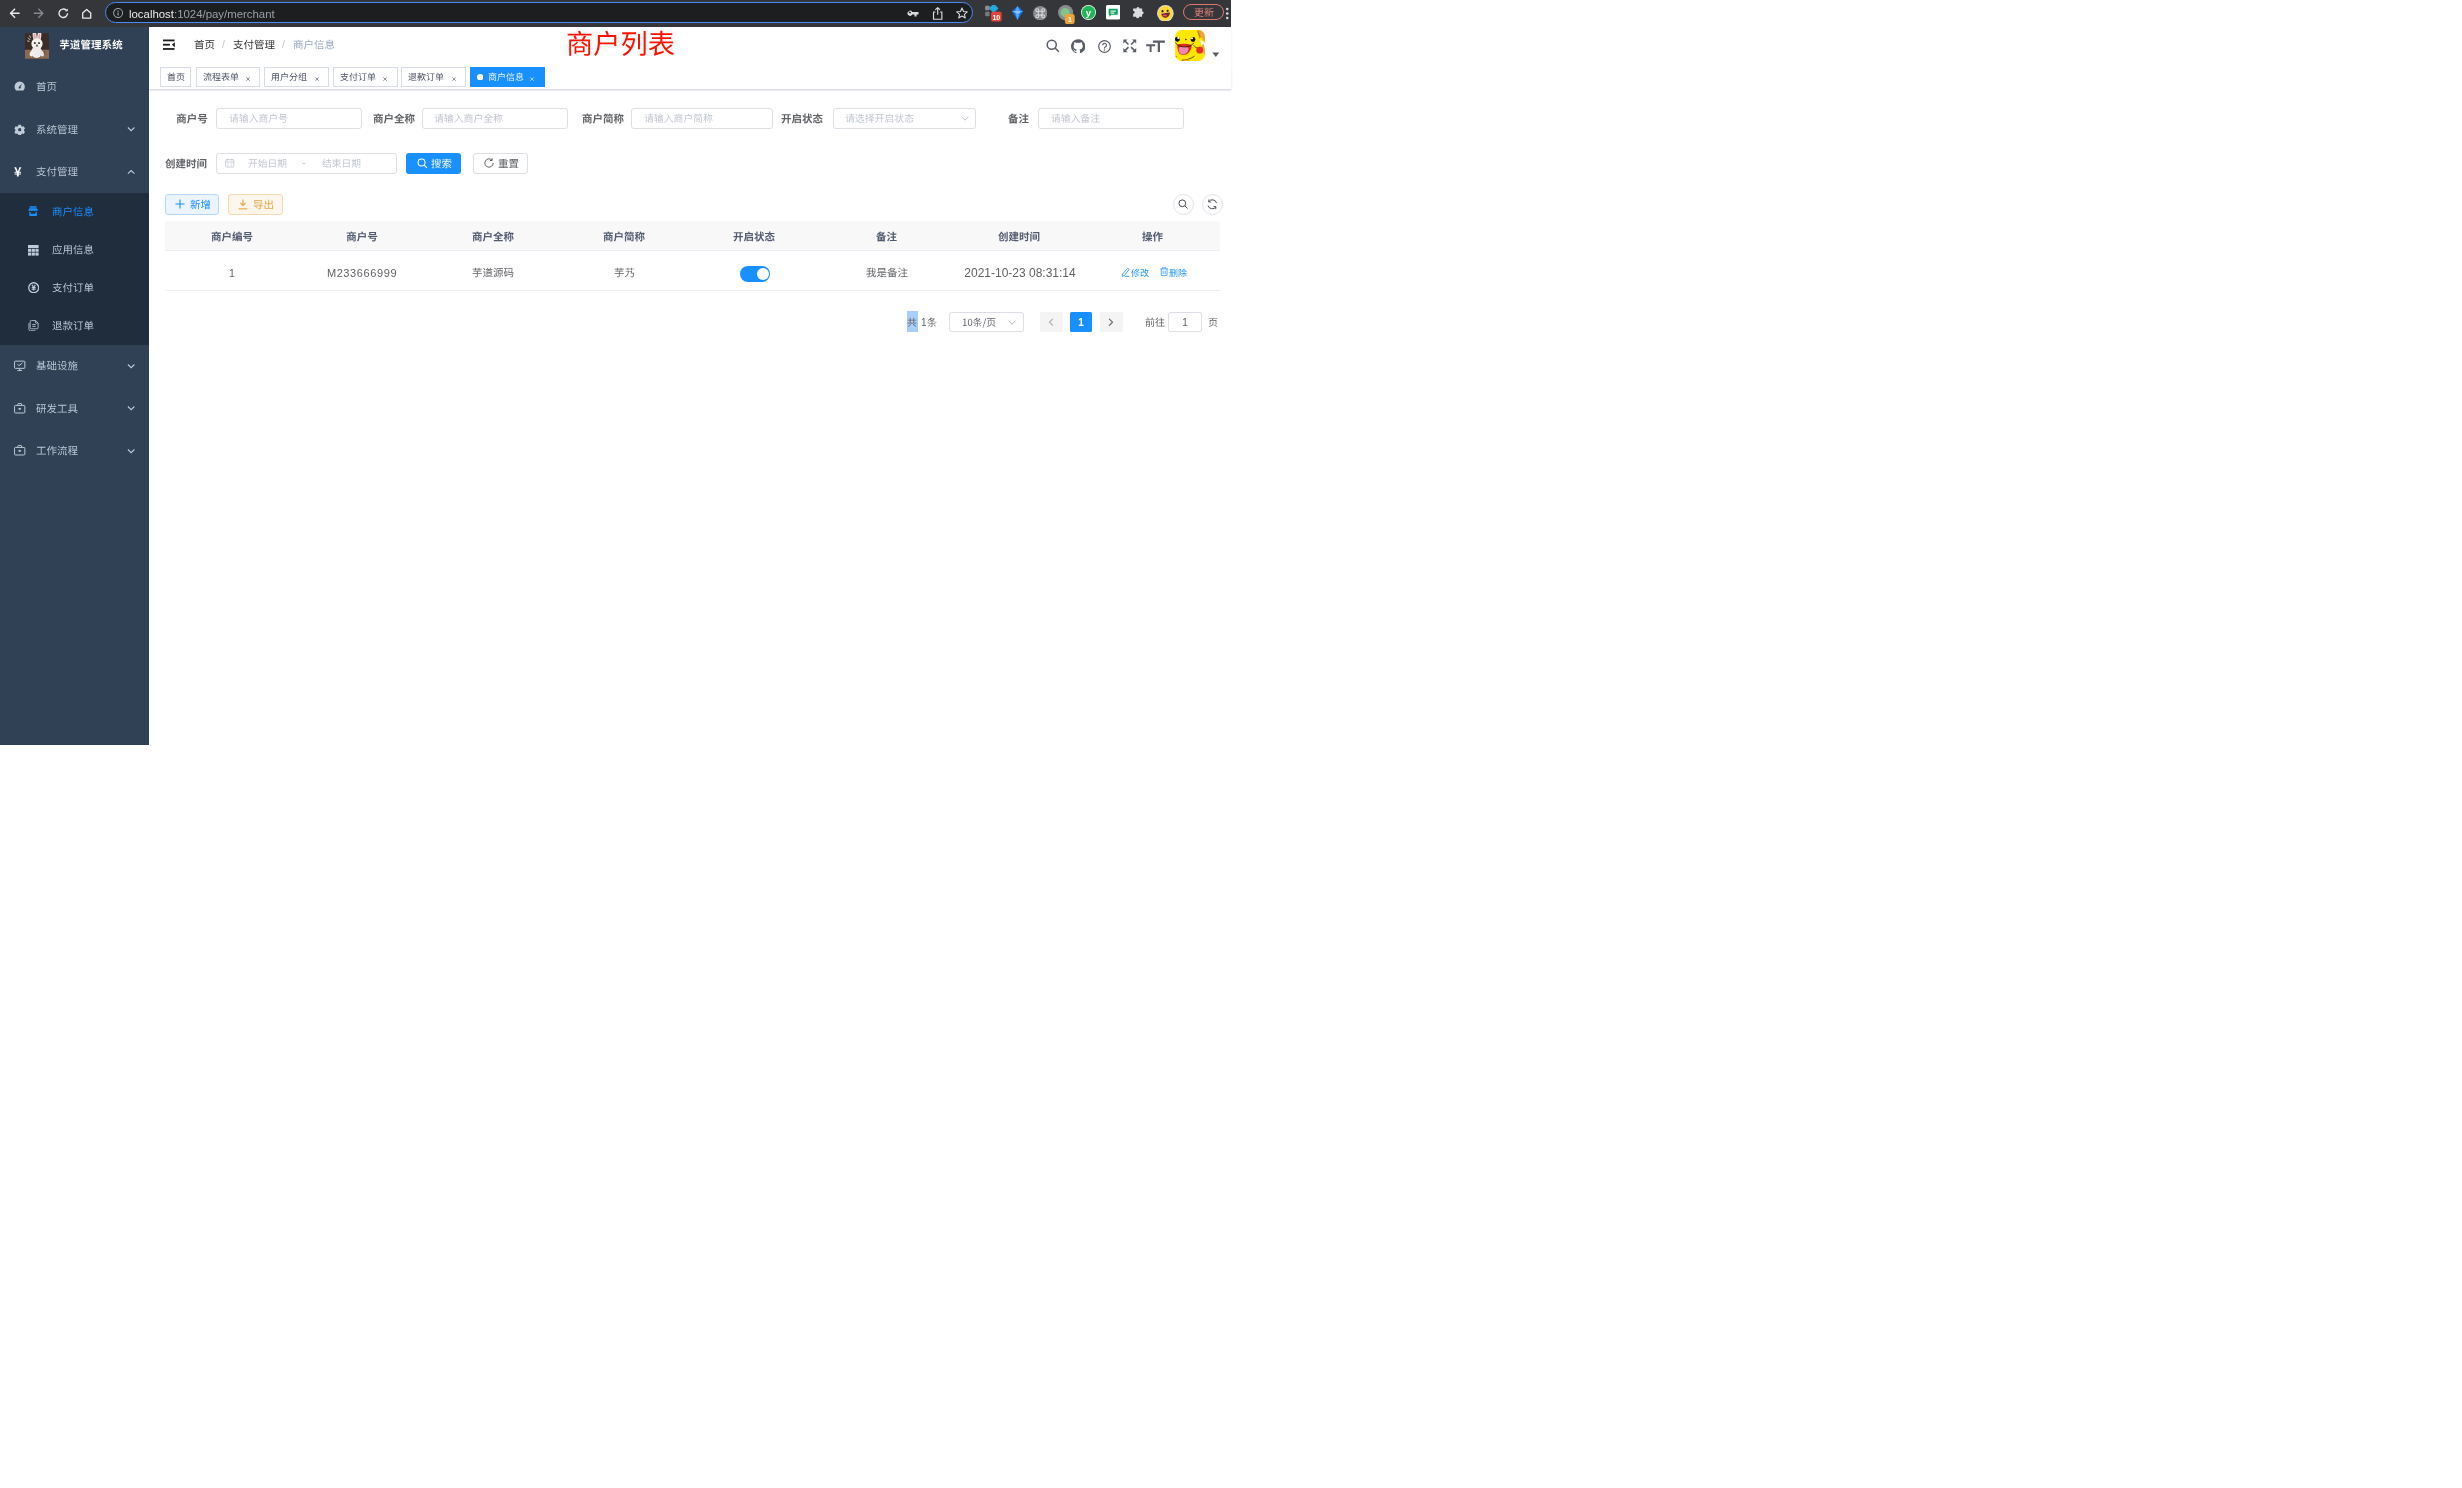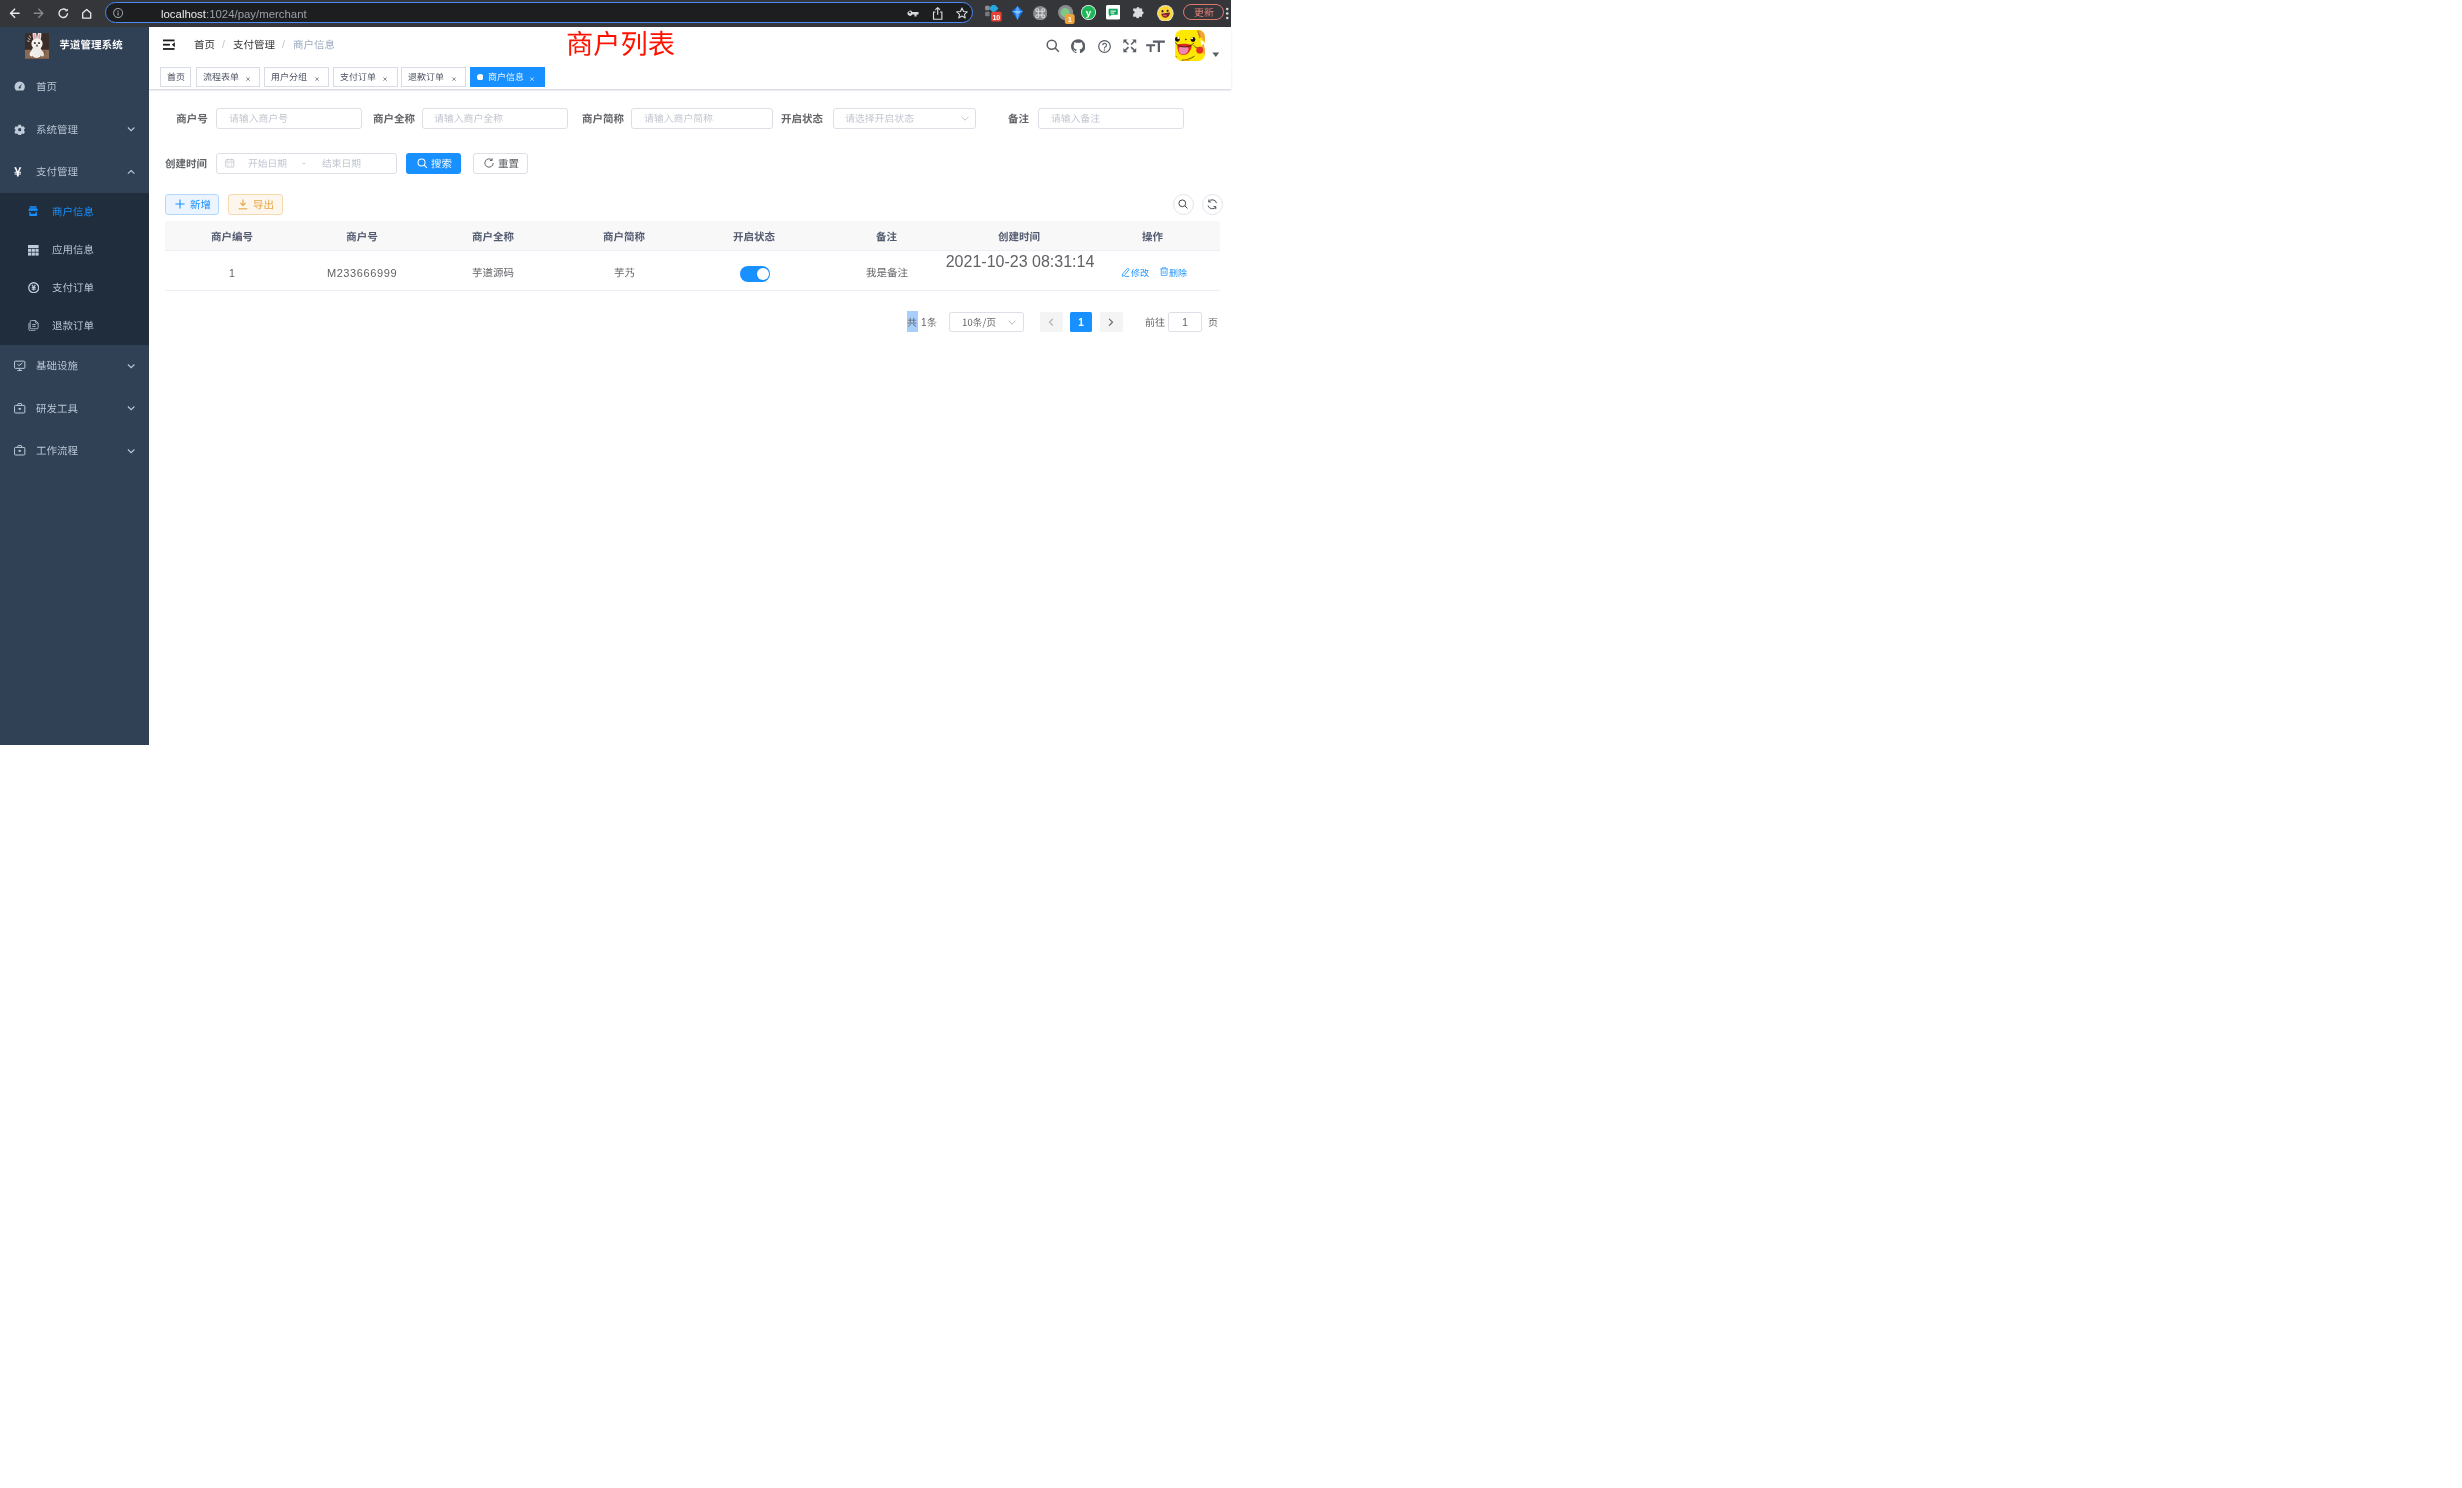--- a/index.html
+++ b/index.html
@@ -130,21 +130,21 @@
   </svg>
 <svg class="ab" style="left:81px;top:7.6px" width="11.4" height="11.4" viewBox="0 0 15 15">
     <path d="M2.2 6.7 L7.5 2 L12.8 6.7 V13.2 H2.2 Z" stroke="#e8eaed" stroke-width="1.7" fill="none" stroke-linejoin="round"></path>
   </svg>
 <div class="ab" style="left:105px;top:2.3px;width:868px;height:21px;background:#1d1e20;border:1.5px solid #4b8af8;border-radius:12px;box-sizing:border-box"></div>
 <svg class="ab" style="left:113px;top:8.3px" width="10.2" height="10.2" viewBox="0 0 15 15">
     <circle cx="7.5" cy="7.5" r="6.6" stroke="#9aa0a6" stroke-width="1.5" fill="none"></circle>
     <rect x="6.6" y="6.7" width="1.8" height="4.3" fill="#9aa0a6"></rect>
     <rect x="6.6" y="3.9" width="1.8" height="1.8" fill="#9aa0a6"></rect>
   </svg>
-<div class="s" style="left:129px;top:13.6px;font-size:11.4px;color:#9aa0a6;font-weight:400;transform:translateY(-50%);margin-left:32px;"><b style="color:#e8eaed;font-weight:400">localhost</b><span style="color:#9aa0a6">:1024/pay/merchant</span></div>
+<div class="s" style="left:129px;top:13.6px;font-size:11.4px;color:#9aa0a6;font-weight:400;transform:translateY(-50%);"><b style="color:#e8eaed;font-weight:400">localhost</b><span style="color:#9aa0a6">:1024/pay/merchant</span></div>
 <svg class="ab" style="left:907px;top:7.6px" width="12" height="10.6" viewBox="0 0 24 21">
     <path d="M10.5 8 a5 5 0 1 0 0 5 L15 13 v4 h4 v-4 h4 v-5 Z M5.8 10.5 a1.8 1.8 0 1 1 .01 0Z" fill="#dadce0"></path>
   </svg>
 <svg class="ab" style="left:932px;top:6.8px" width="11.4" height="13" viewBox="0 0 15 17">
     <path d="M7.5 1 L7.5 10 M4.3 3.8 L7.5 0.8 L10.7 3.8" stroke="#dadce0" stroke-width="1.5" fill="none"></path>
     <path d="M4.5 6.5 H2 V16 H13 V6.5 H10.5" stroke="#dadce0" stroke-width="1.5" fill="none"></path>
   </svg>
 <svg class="ab" style="left:956px;top:6.8px" width="12" height="12" viewBox="0 0 16 16">
     <path d="M8 1.3 L10 6 L15 6.4 L11.2 9.7 L12.4 14.7 L8 12 L3.6 14.7 L4.8 9.7 L1 6.4 L6 6 Z" stroke="#dadce0" stroke-width="1.4" fill="none" stroke-linejoin="round"></path>
   </svg>
@@ -713,21 +713,21 @@
     <use href="#u827f" x="1000"></use>
   </svg>
 <div class="ab" style="left:740px;top:266px;width:30px;height:15.5px;background:#1890ff;border-radius:8.3px"></div>
 <div class="ab" style="left:757px;top:268px;width:11.8px;height:11.8px;background:#fff;border-radius:50%"></div>
 <svg class="t " style="left:866px;top:267px;width:42px;height:12.7px" viewBox="0 -900 4000 1200" fill="#606266">
     <use href="#u6211"></use>
     <use href="#u662f" x="1000"></use>
     <use href="#u5907" x="2000"></use>
     <use href="#u6ce8" x="3000"></use>
   </svg>
-<div class="s" style="left:1020px;top:262px;font-size:16px;color:#606266;font-weight:400;transform:translate(-50%,-50%);">2021-10-23 08:31:14</div>
+<div class="s" style="left:1020px;top:273px;font-size:12px;color:#606266;font-weight:400;transform:translate(-50%,-50%);">2021-10-23 08:31:14</div>
 <svg class="ab" style="left:1121px;top:268px" width="9" height="9" viewBox="0 0 12 12">
     <path d="M8.2 1.2 a1.3 1.3 0 0 1 2.3 1.2 L4.3 10.2 1.5 11 2 8.2 Z" stroke="#1890ff" stroke-width="1.1" fill="none"></path>
     <path d="M5 11.2 h6" stroke="#1890ff" stroke-width="1.1"></path>
   </svg>
 <svg class="t " style="left:1131px;top:268px;width:18px;height:11px" viewBox="0 -900 2000 1200" fill="#1890ff">
     <use href="#u4fee"></use>
     <use href="#u6539" x="1000"></use>
   </svg>
 <svg class="ab" style="left:1160px;top:267px" width="8.3" height="9" viewBox="0 0 11 12">
     <path d="M0.5 2.5 H10.5 M3.5 2.5 V1 a0.7 0.7 0 0 1 .7 -.7 h2.6 a0.7 0.7 0 0 1 .7.7 V2.5 M1.6 2.5 V10.5 a1 1 0 0 0 1 1 H8.4 a1 1 0 0 0 1-1 V2.5" stroke="#1890ff" stroke-width="1" fill="none"></path>

